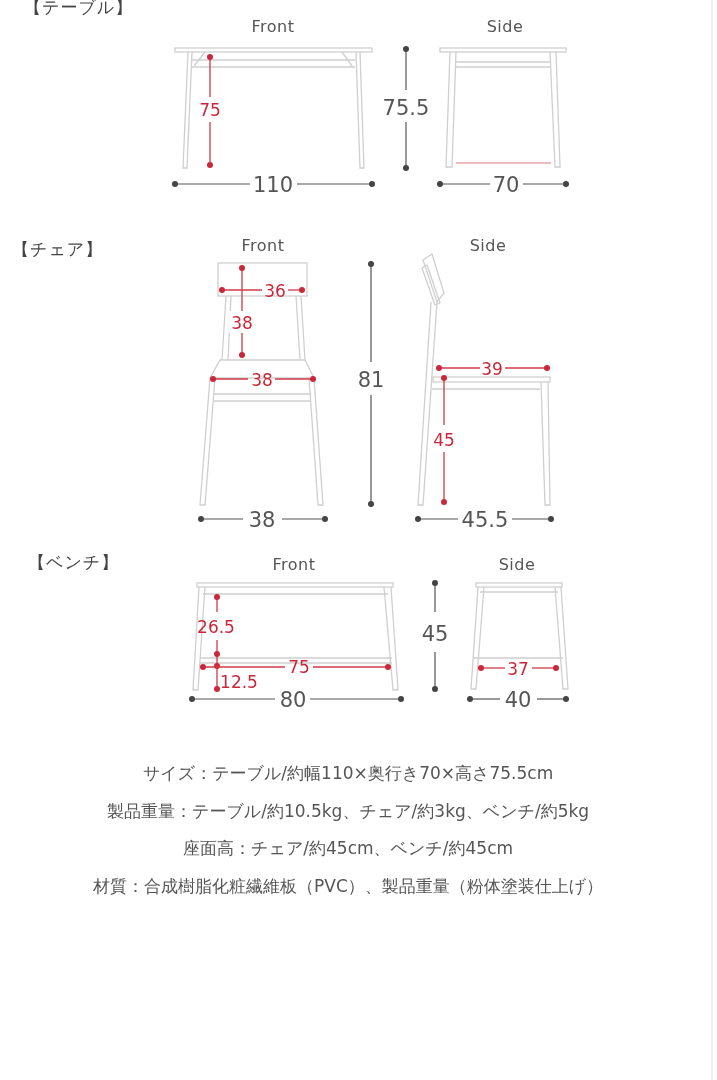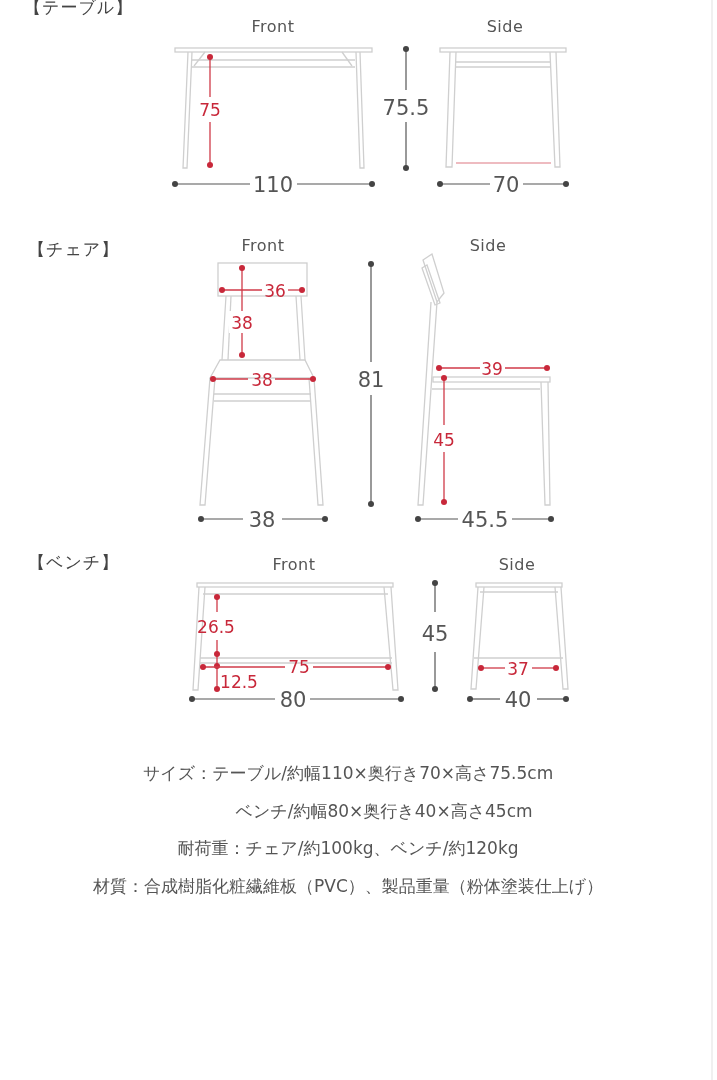--- a/index.html
+++ b/index.html
@@ -20,21 +20,21 @@
   .spec { position:absolute; left:93px; top:755px; font-size:17px; color:#555; line-height:37.6px; }
   .spec-row { white-space:nowrap;text-align:center; }
   .spec-indent { padding-left:72px; }
 </style>
 </head>
 <body>
 
 <div class="right-border"></div>
 
 <div class="section-title" style="left:24px; top:-4px;">【テーブル】</div>
-<div class="section-title" style="left:28px; top:238px;">【チェア】</div>
+<div class="section-title" style="left:12px; top:238px;">【チェア】</div>
 <div class="section-title" style="left:28px; top:551px;">【ベンチ】</div>
 
 <svg class="diagram" width="717" height="740" viewBox="0 0 717 740">
 
   <g>
     <text class="view-label" x="273" y="32" text-anchor="middle">Front</text>
 
     <rect class="outline" x="175" y="48" width="197" height="4"></rect>
     <line class="outline" x1="192" y1="60" x2="355" y2="60"></line>
     <line class="outline" x1="192" y1="67" x2="355" y2="67"></line>
@@ -215,22 +215,22 @@
     <circle class="gdot" cx="470" cy="699" r="3"></circle>
     <circle class="gdot" cx="566" cy="699" r="3"></circle>
     <text class="dim-gray" x="518" y="707" text-anchor="middle">40</text>
   </g>
 </svg>
 
 <div class="spec">
   <div class="spec-row">
     <span>サイズ：</span><span>テーブル/約幅110×奥行き70×高さ75.5cm</span>
   </div>
-  <div class="spec-row spec-indent">
-    <span>ベンチ/約幅80×奥行き40×高さ45cm</span>
-  </div>
-  <div class="spec-row">
-    <span>耐荷重：</span><span>チェア/約100kg、ベンチ/約120kg</span>
+  <div class="spec-row">
+    <span>製品重量：</span><span>テーブル/約10.5kg、チェア/約3kg、ベンチ/約5kg</span>
+  </div>
+  <div class="spec-row">
+    <span>座面高：</span><span>チェア/約45cm、ベンチ/約45cm</span>
   </div>
   <div class="spec-row">
     <span>材質：</span><span>合成樹脂化粧繊維板（PVC）、製品重量（粉体塗装仕上げ）</span>
   </div>
 </div>
 
 </body></html>

